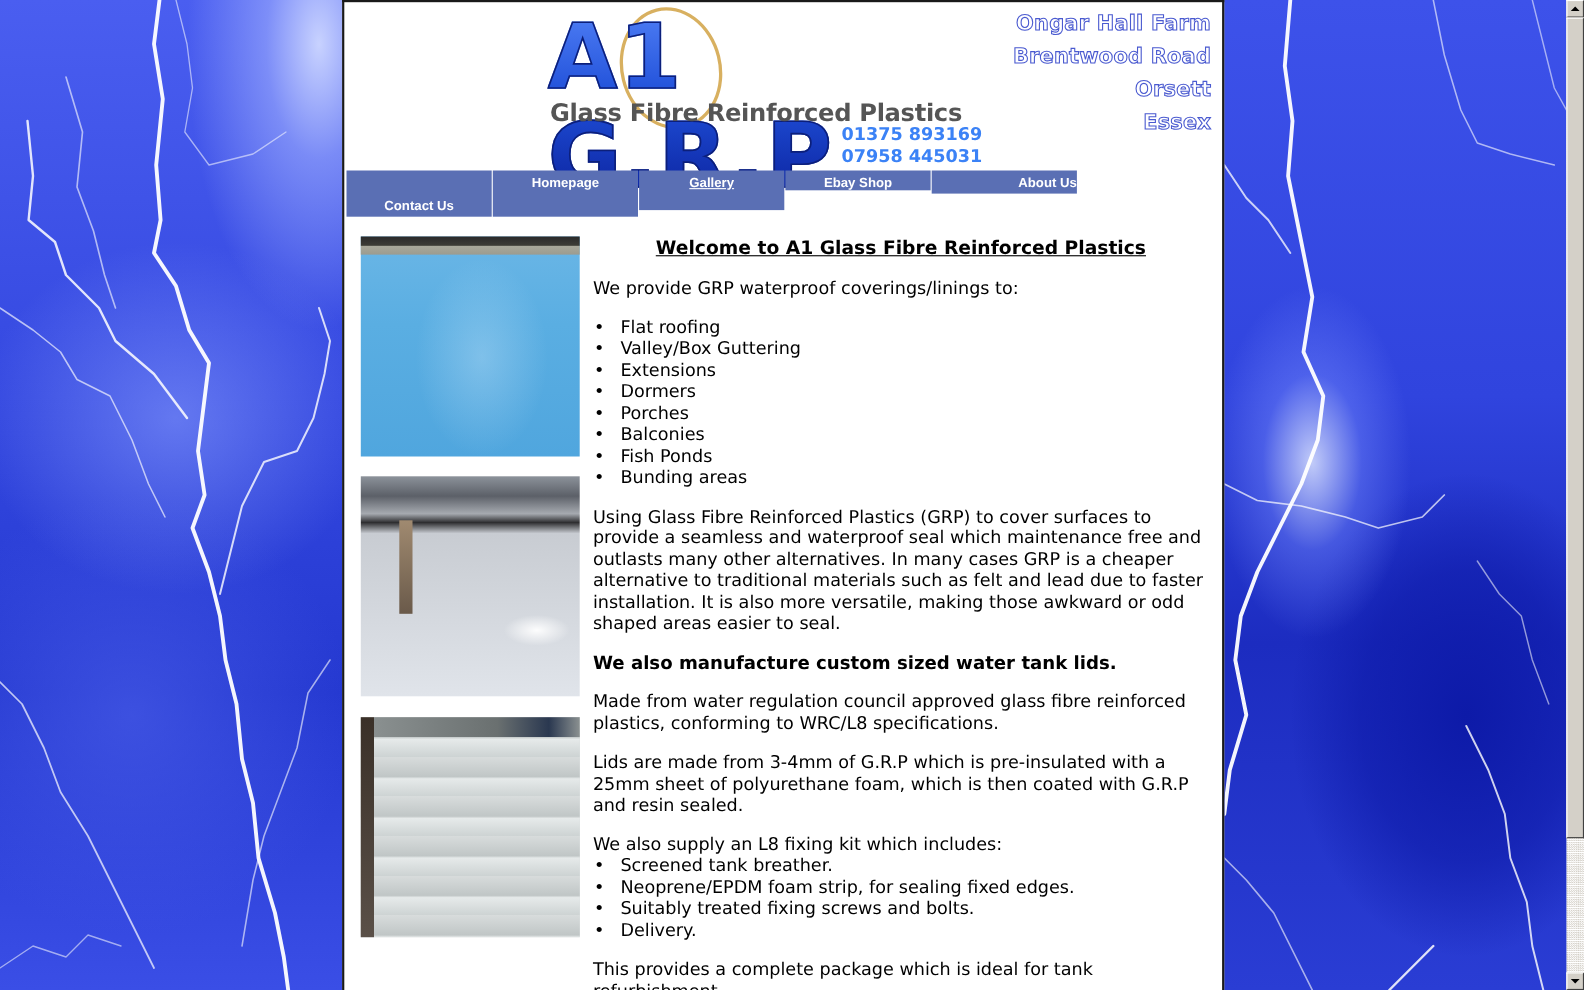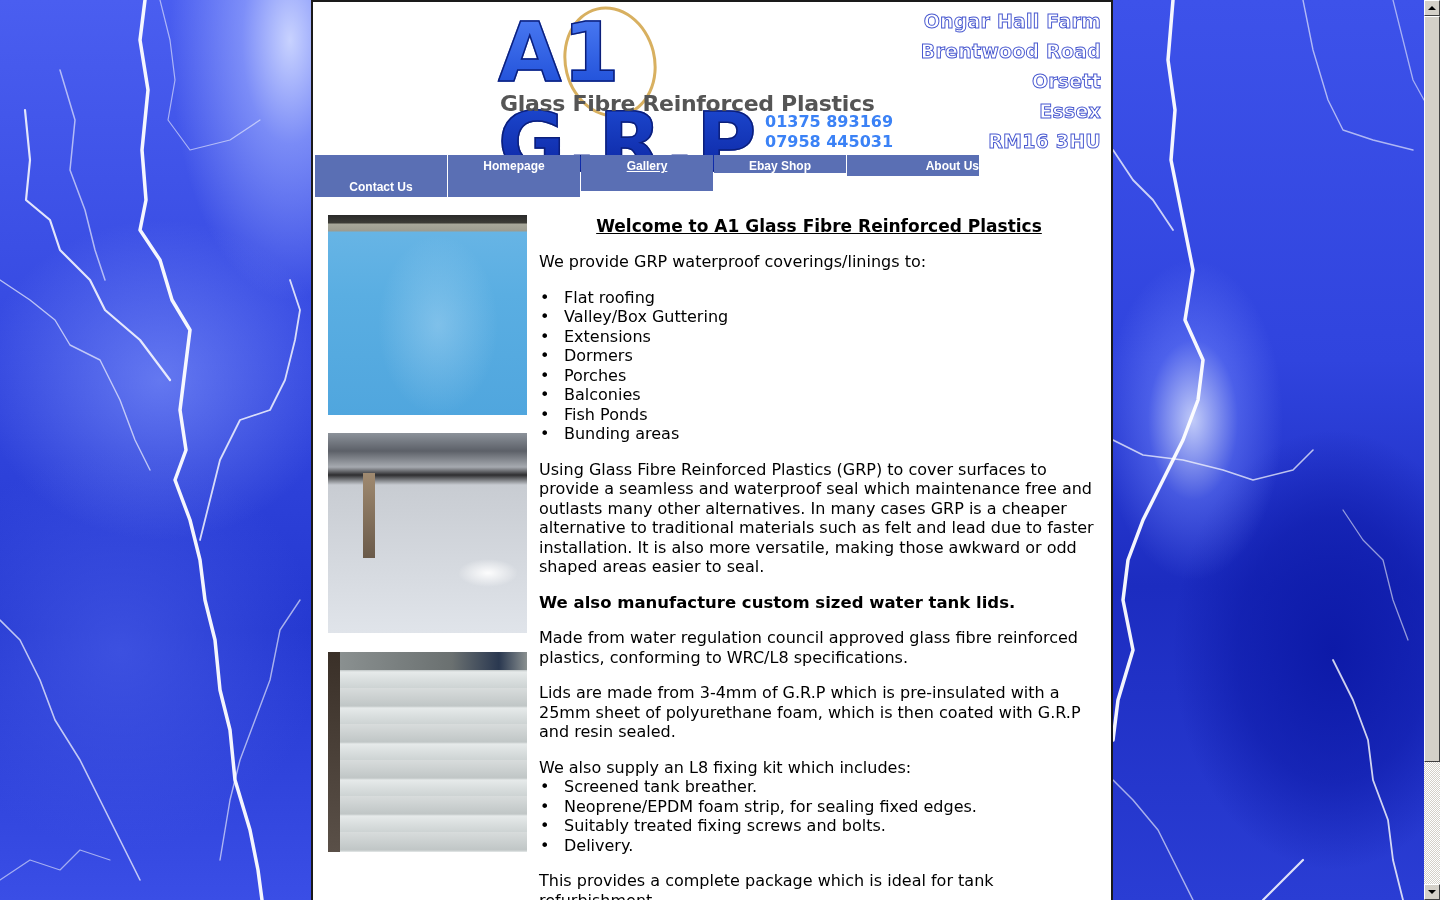--- a/index.html
+++ b/index.html
@@ -191,21 +191,20 @@
     </div>
     <div class="phones">
       <div>01375 893169</div>
       <div>07958 445031</div>
     </div>
     <div class="address">
       <div>Ongar Hall Farm</div>
       <div>Brentwood Road</div>
       <div>Orsett</div>
       <div>Essex</div>
-      <div>RM16 3HU</div>
     </div>
   </div>
 
   <div class="nav">
     <a class="nav-item" style="left:0; top:0; width:132px; height:42px; padding-top:25px;">
       <span>Contact Us</span>
     </a>
     <a class="nav-item" style="left:133px; top:0; width:132px; height:42px; padding-top:4px;">
       <span>Homepage</span>
     </a>

